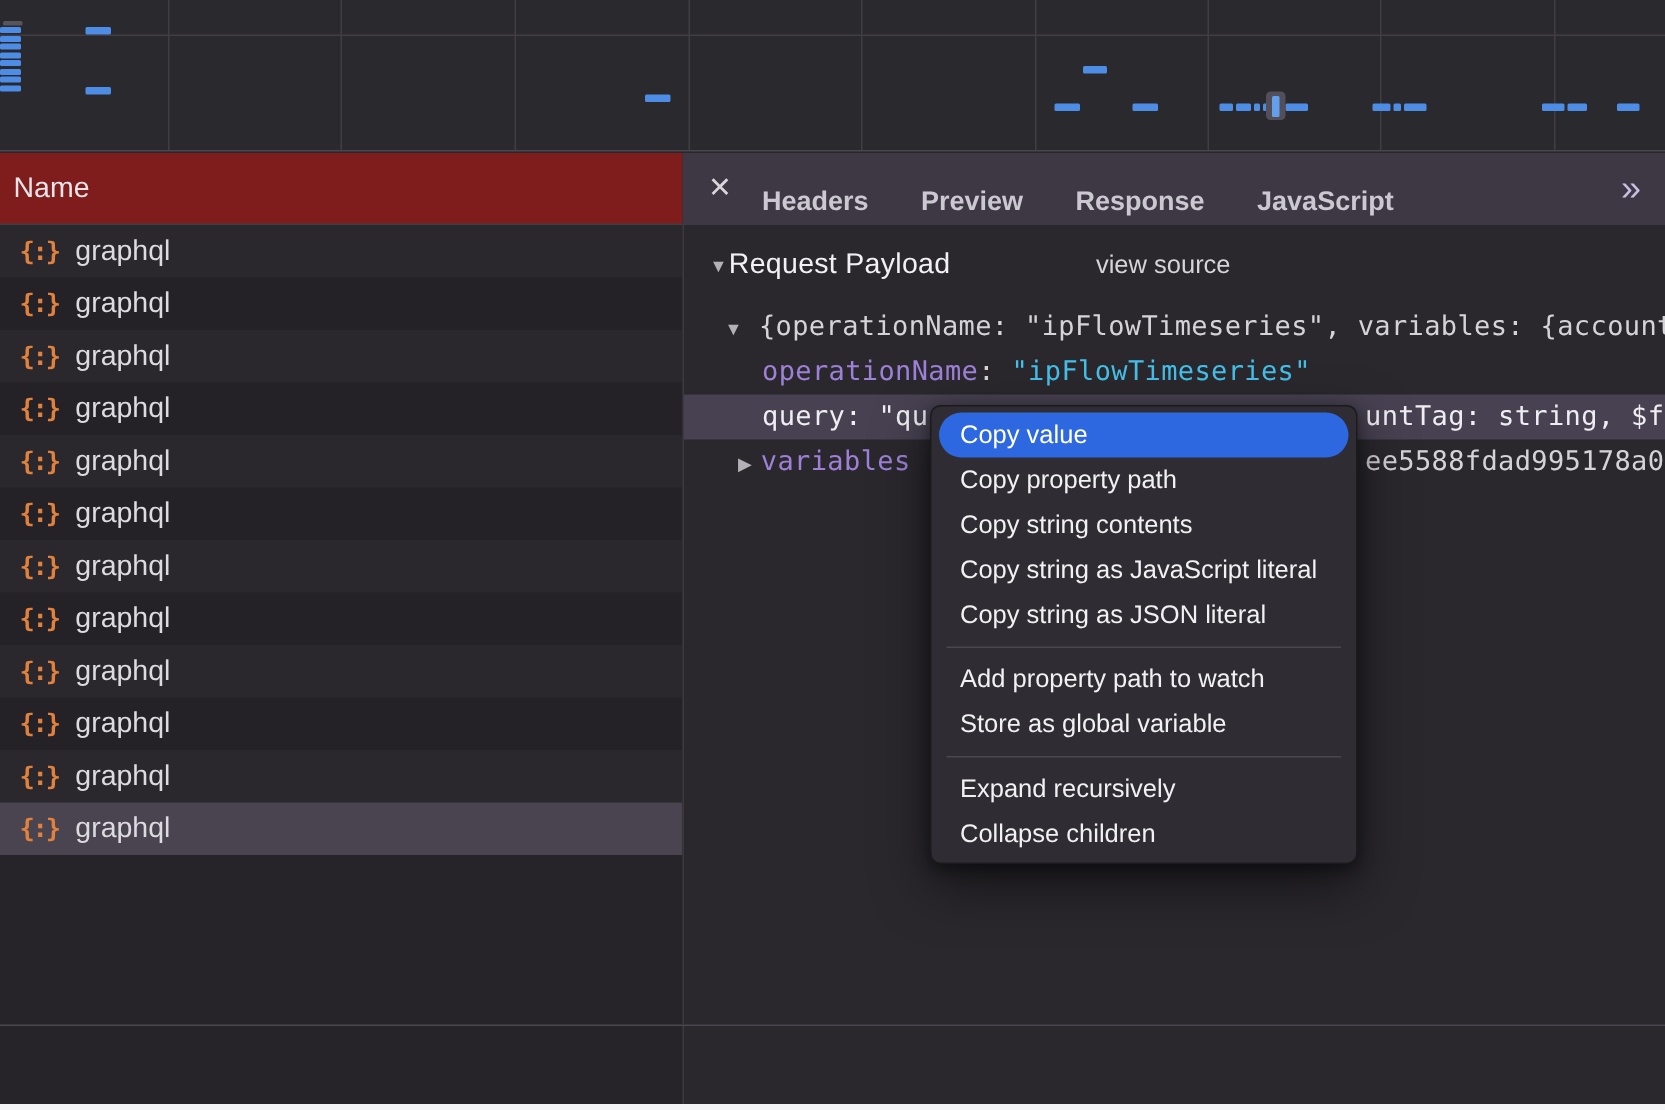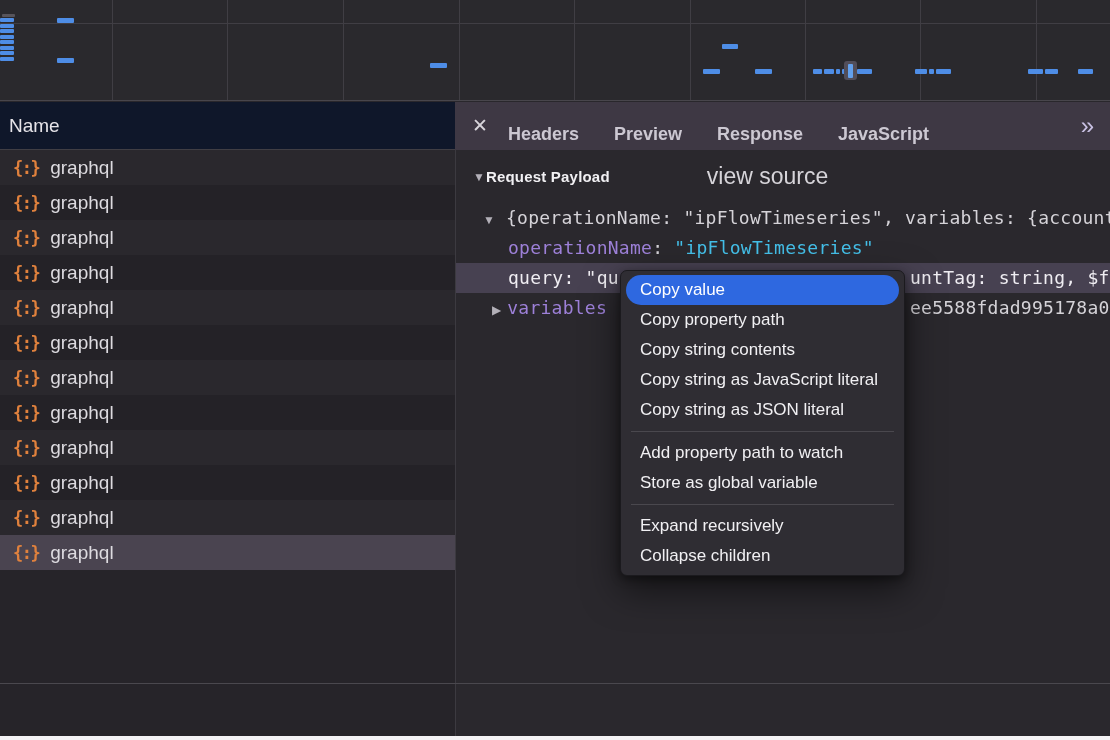--- a/index.html
+++ b/index.html
@@ -16,21 +16,21 @@
               background:#2a292d; border-bottom:1px solid #48464c; }
   .gridline { position:absolute; top:0; bottom:0; width:1px; background:#403e44; }
   .ov-hline { position:absolute; left:0; right:0; height:1px; background:#403e44; }
   .ov-bar   { position:absolute; background:#4e8de6; border-radius:1px; }
   .ov-bar.gray { background:#57545b; }
   .ov-marker-box { position:absolute; background:#524e5a; border-radius:3px; }
   .ov-marker-bar { position:absolute; background:#63a0ec; border-radius:1px; }
 
   
   .name-header { position:absolute; left:0; top:102px; width:455px; height:48px;
-                 background:#0f172a; border-bottom:1px solid #403e44;
+                 background:#7f1d1d; border-bottom:1px solid #403e44;
                  color:#e6e4e9; font-size:19px; line-height:47px; padding-left:9px; }
   .tab-bar { position:absolute; left:455px; top:102px; width:655px; height:48px;
              background:#3e3844; display:flex; align-items:center; }
   .close-btn { margin-left:17px; color:#d8d5db; font-size:19px; line-height:48px; }
   .tab { position:relative; height:32px; line-height:48px; padding:0 15px;
          margin-left:5px; color:#ccc8d2; font-size:18px; white-space:nowrap;font-weight:bold; }
   .tab.active { color:#c3abf5; }
   .tab.active::after { content:""; position:absolute; left:1px; right:1px; bottom:0;
                        height:4px; background:#8b74d9; border-radius:3px 3px 0 0; }
   .overflow-btn { margin-left:auto; margin-right:16px; color:#c8c0e2;
@@ -46,22 +46,22 @@
   .req-row.selected { background:#4a4450; }
   .req-icon { color:#e0813d; font-family:"DejaVu Sans Mono", monospace;
               font-weight:bold; font-size:17px; letter-spacing:-1.5px;
               margin-right:11px; }
 
   
   .detail-panel { position:absolute; left:455px; top:150px; width:655px; height:533px;
                   background:#2a282d; border-left:1px solid #3c3a40; overflow:hidden; }
   .section-header { height:53px; display:flex; align-items:center; padding-left:17px; }
   .sec-tri { color:#b3b0b8; font-size:12px; margin-right:1px; }
-  .sec-title { font-weight:bold; font-size:15px; color:#f1f0f3; letter-spacing:.2px; }
-  .view-source { margin-left:97px; font-size:23px; color:#d6d4d9; }
+  .sec-title { font-weight:normal; font-size:19px; color:#f1f0f3; letter-spacing:.2px; }
+  .view-source { margin-left:97px; font-size:17px; color:#d6d4d9; }
 
   .tree-row { position:relative; height:30px; line-height:30px; white-space:pre;
               overflow:hidden; font-family:"DejaVu Sans Mono", monospace;
               font-size:18px; letter-spacing:.25px; color:#d5d3d8; }
   .tree-row .tri { font-family:"Liberation Sans", sans-serif; font-size:12px;
                    color:#b3b0b8; letter-spacing:0; }
   .row-root { padding-left:27px; }
   .row-child { padding-left:52px; }
   .row-vars { padding-left:36px; }
   .row-selected { background:#474151; color:#efedf2; }

